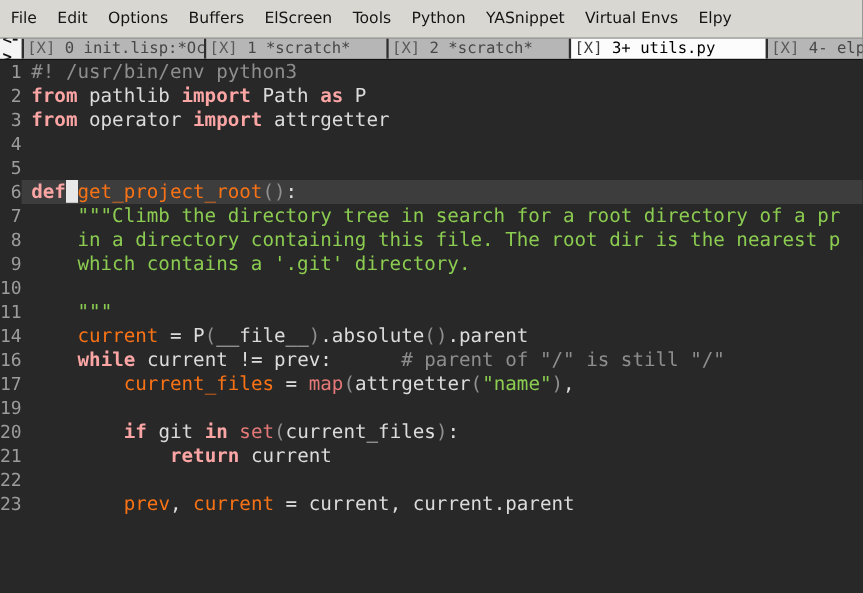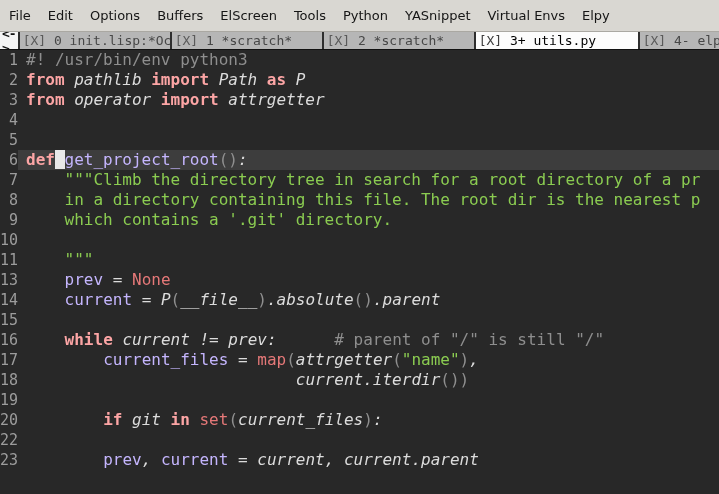--- a/index.html
+++ b/index.html
@@ -41,25 +41,25 @@
     font-family:"DejaVu Sans Mono", monospace; font-size:16px; line-height:20px;
   }
   .line { display:flex; height:20px; }
   .ln {
     flex:0 0 18px; text-align:right; color:#9c9c9c; white-space:pre;
     font-size:15px;
   }
   .code { flex:1; white-space:pre; padding-left:8px; color:#dcdcdc; }
   .code.hl { background:#3d3d3d; }
 
-  .tok-plain   { color:#dcdcdc;font-style:italic; }
+  .tok-plain   { color:#dcdcdc; }
   .tok-kw      { color:#fca5a5; font-weight:bold; }
   .tok-str     { color:#8bcc51; }
   .tok-com     { color:#8e8e8e; }
-  .tok-var     { color:#c4b5fd; }
+  .tok-var     { color:#f97316; }
   .tok-builtin { color:#e57878; }
   .tok-paren   { color:#8f8f8f; }
   .tok-cursor  { background:#e8e8e8; color:#282828; }
 </style>
 </head>
 <body>
 
 <div class="menu-bar">
     <span class="menu-item">File</span>
     <span class="menu-item">Edit</span>
@@ -123,50 +123,42 @@
     </div>
     <div class="line">
       <span class="ln">10</span>
       <span class="code"></span>
     </div>
     <div class="line">
       <span class="ln">11</span>
       <span class="code"><span class="tok-str">    """</span></span>
     </div>
     <div class="line">
-      <span class="ln">13</span>
-      <span class="code"><span class="tok-plain">    </span><span class="tok-var">prev</span><span class="tok-plain"> = </span><span class="tok-builtin">None</span></span>
-    </div>
-    <div class="line">
       <span class="ln">14</span>
       <span class="code"><span class="tok-plain">    </span><span class="tok-var">current</span><span class="tok-plain"> = P</span><span class="tok-paren">(</span><span class="tok-plain">__file__</span><span class="tok-paren">)</span><span class="tok-plain">.absolute</span><span class="tok-paren">()</span><span class="tok-plain">.parent</span></span>
-    </div>
-    <div class="line">
-      <span class="ln">15</span>
-      <span class="code"></span>
     </div>
     <div class="line">
       <span class="ln">16</span>
       <span class="code"><span class="tok-plain">    </span><span class="tok-kw">while</span><span class="tok-plain"> current != prev:      </span><span class="tok-com"># parent of "/" is still "/"</span></span>
     </div>
     <div class="line">
       <span class="ln">17</span>
       <span class="code"><span class="tok-plain">        </span><span class="tok-var">current_files</span><span class="tok-plain"> = </span><span class="tok-builtin">map</span><span class="tok-paren">(</span><span class="tok-plain">attrgetter</span><span class="tok-paren">(</span><span class="tok-str">"name"</span><span class="tok-paren">)</span><span class="tok-plain">,</span></span>
     </div>
     <div class="line">
-      <span class="ln">18</span>
-      <span class="code"><span class="tok-plain">                            current.iterdir</span><span class="tok-paren">())</span></span>
-    </div>
-    <div class="line">
       <span class="ln">19</span>
       <span class="code"></span>
     </div>
     <div class="line">
       <span class="ln">20</span>
       <span class="code"><span class="tok-plain">        </span><span class="tok-kw">if</span><span class="tok-plain"> git </span><span class="tok-kw">in</span><span class="tok-plain"> </span><span class="tok-builtin">set</span><span class="tok-paren">(</span><span class="tok-plain">current_files</span><span class="tok-paren">)</span><span class="tok-plain">:</span></span>
+    </div>
+    <div class="line">
+      <span class="ln">21</span>
+      <span class="code"><span class="tok-plain">            </span><span class="tok-kw">return</span><span class="tok-plain"> current</span></span>
     </div>
     <div class="line">
       <span class="ln">22</span>
       <span class="code"></span>
     </div>
     <div class="line">
       <span class="ln">23</span>
       <span class="code"><span class="tok-plain">        </span><span class="tok-var">prev</span><span class="tok-plain">, </span><span class="tok-var">current</span><span class="tok-plain"> = current, current.parent</span></span>
     </div>
   </div>

